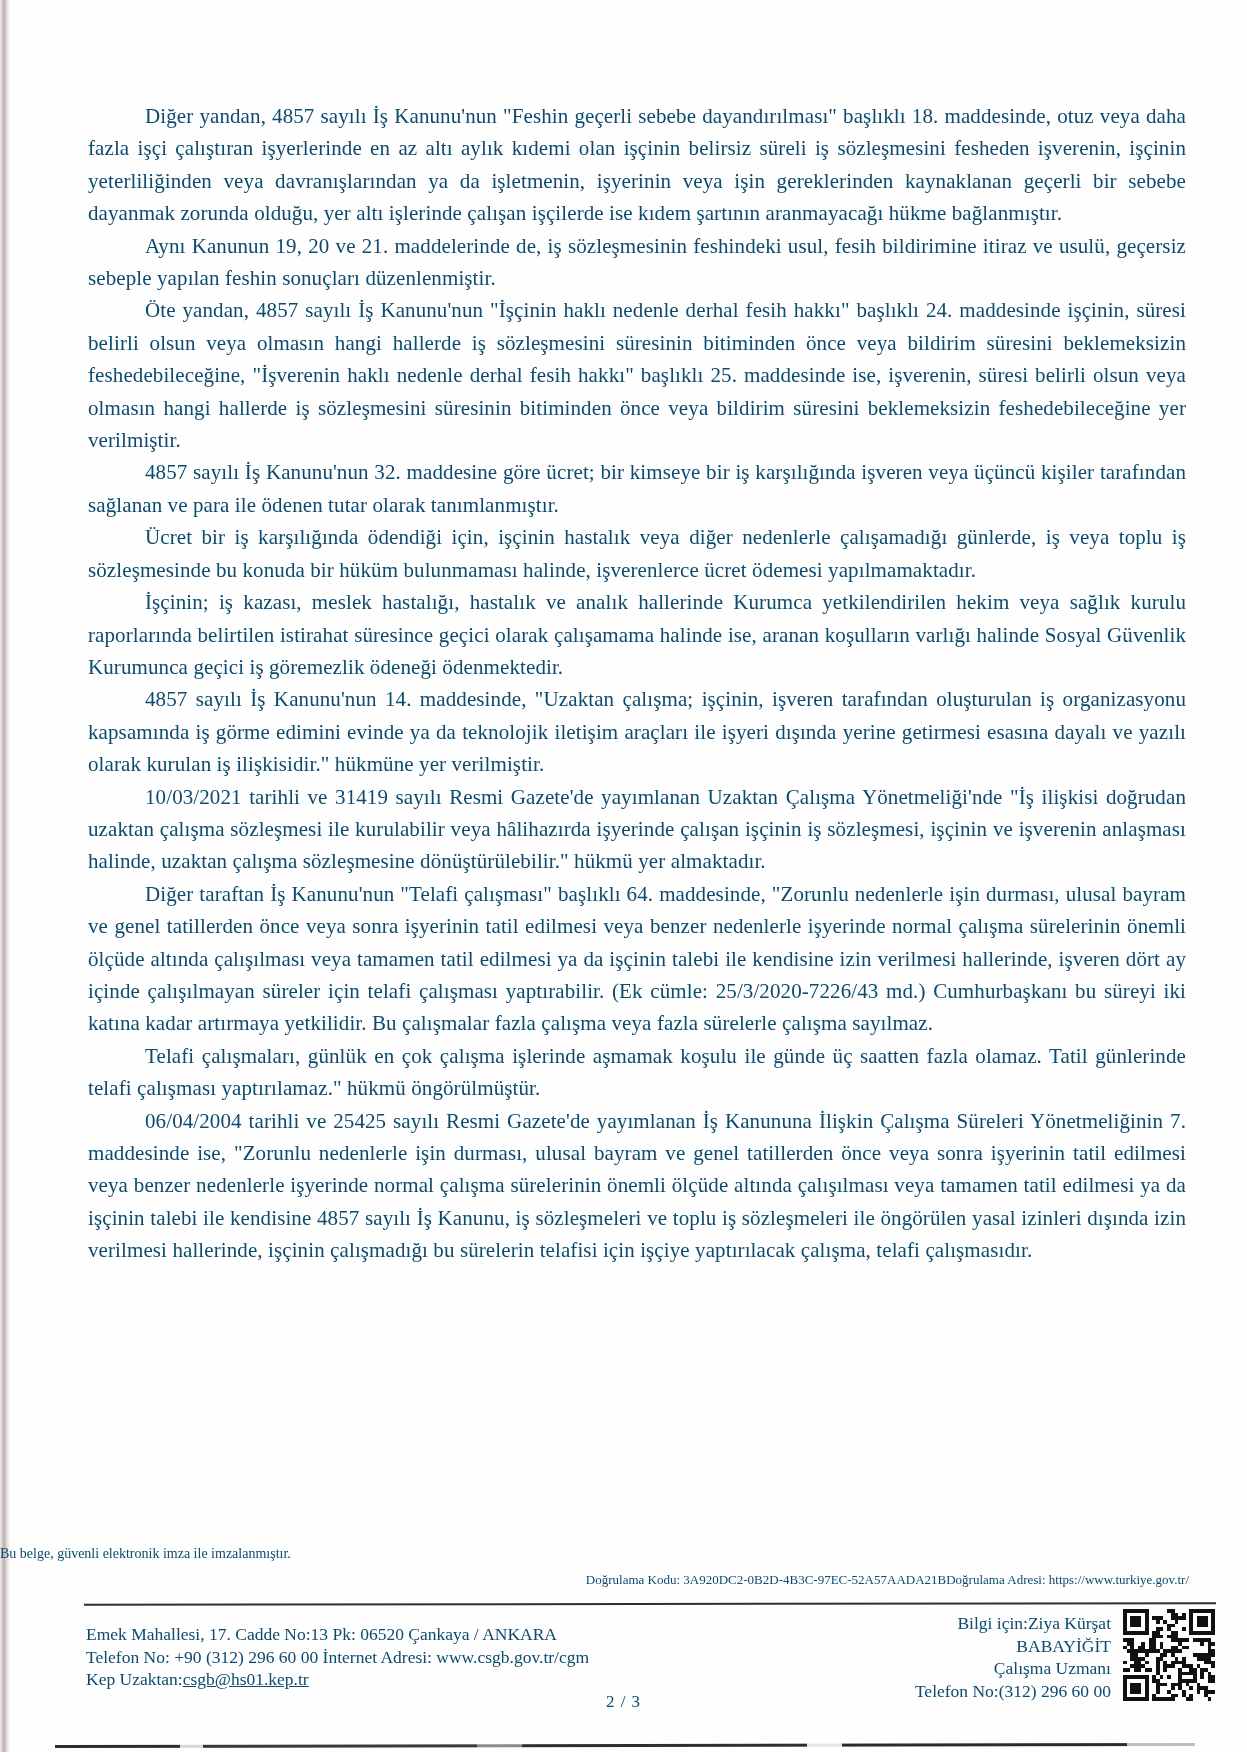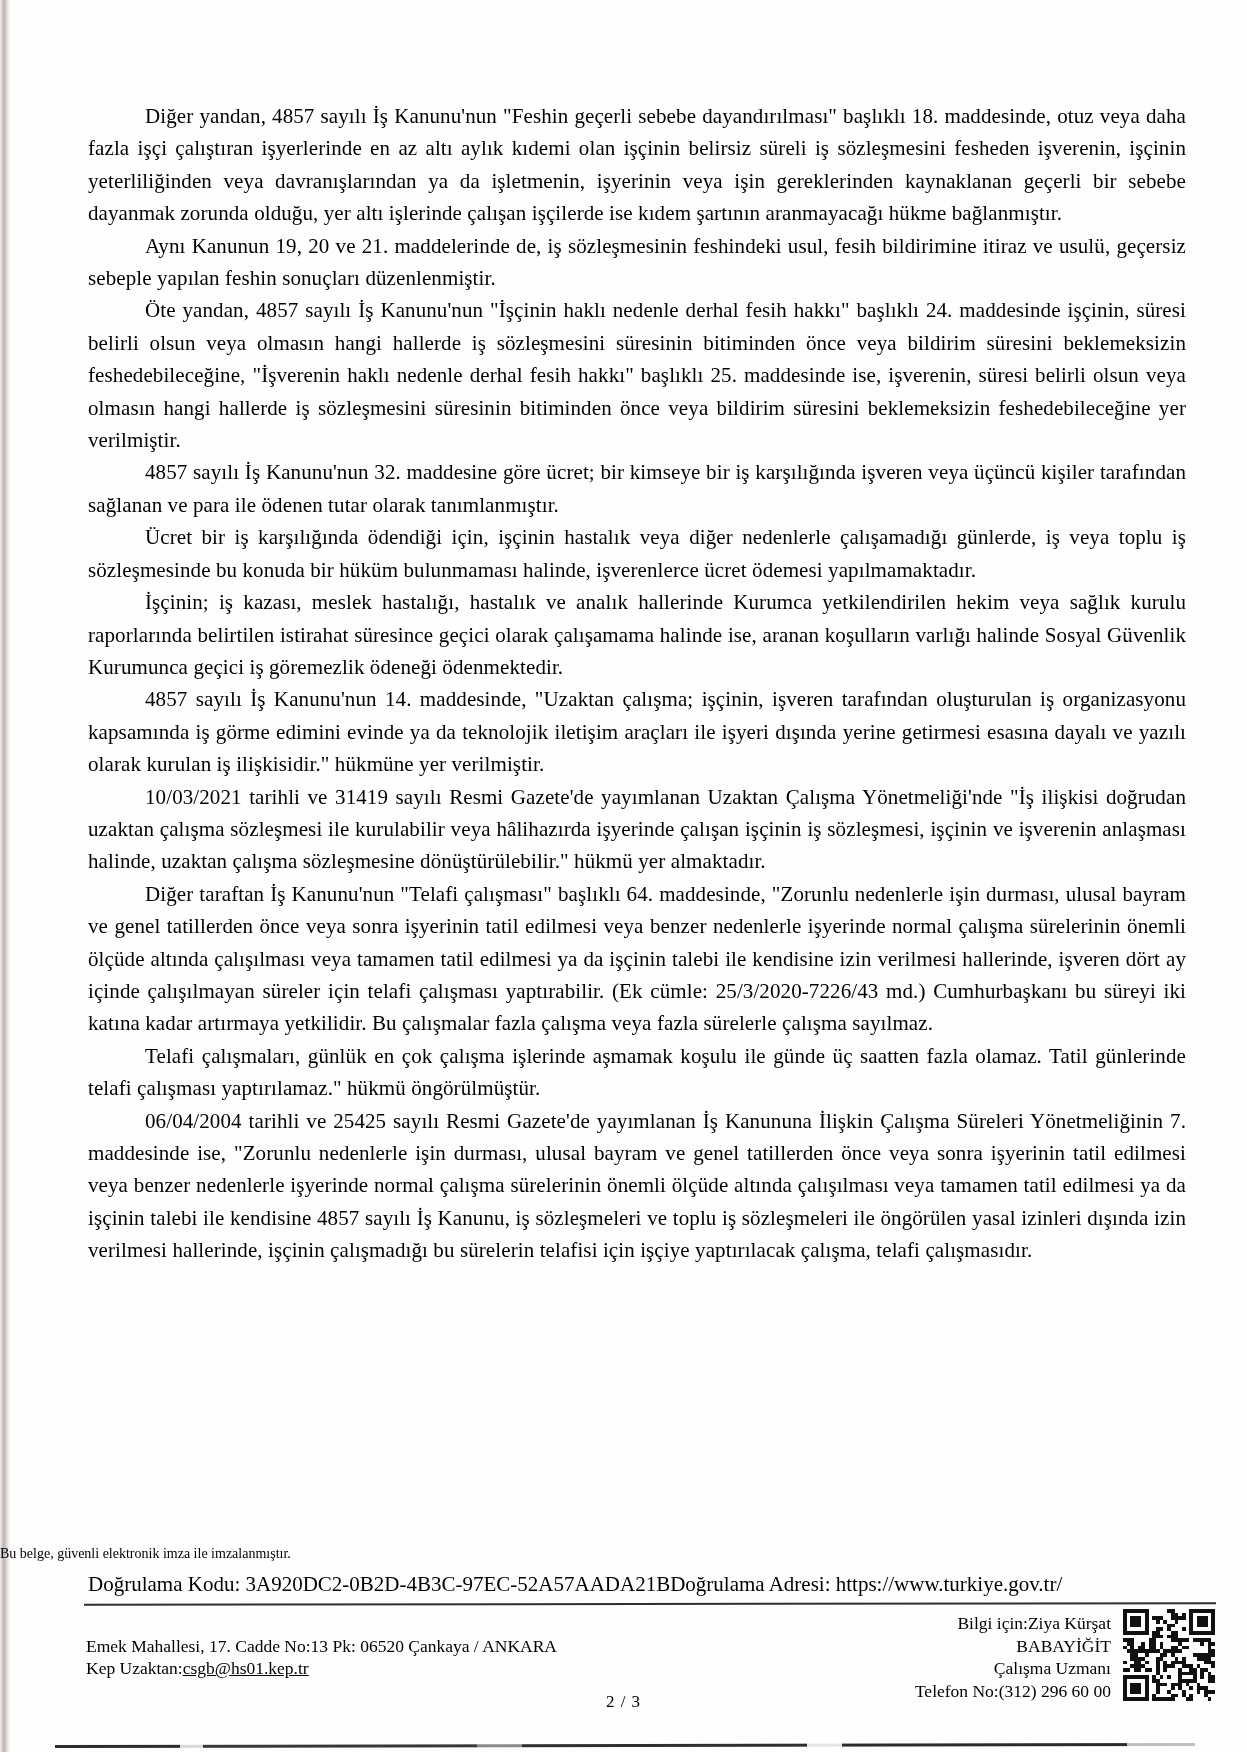--- a/index.html
+++ b/index.html
@@ -4,21 +4,21 @@
 <title>Belge</title>
 <style>
   html,body{margin:0;padding:0;background:#e8e8e8;}
   .page{
     position:relative;
     width:1247px;height:1752px;
     margin:0 auto;
     background:#fefefe;
     overflow:hidden;
     font-family:"Liberation Serif","DejaVu Serif",serif;
-    color:#000000;
+    color:#0c4a6e;
   }
   
   .scan-stripe{
     position:absolute;left:0;top:0;bottom:0;width:10px;
     background:linear-gradient(90deg,#f1efee 0%,#b9b1ae 40%,#dcd8d6 65%,#fefefe 100%);
   }
   
   .body-text{
     position:absolute;
     left:88px;top:100px;width:1098px;
@@ -30,22 +30,22 @@
     text-indent:57px;
     letter-spacing:.1px;
   }
   
   .sig-note{
     position:absolute;top:1546px;left:0;right:0;
     text-align:left;font-size:14px;
   }
   .verify-row{
     position:absolute;top:1572px;left:88px;right:58px;
-    display:flex;justify-content:flex-start;
-    font-size:21px;
+    display:flex;justify-content:flex-end;
+    font-size:13px;
   }
   .rule{
     position:absolute;top:1603px;left:84px;width:1132px;height:0;
     border-top:2.5px solid #2f2f2f;
     transform:rotate(-0.08deg);
   }
   .footer-cols{
     position:absolute;top:1612px;left:86px;right:30px;
     display:flex;align-items:center;
   }
@@ -107,20 +107,21 @@
   <div class="verify-row">
     <span>Doğrulama Kodu: 3A920DC2-0B2D-4B3C-97EC-52A57AADA21B</span>
     <span>Doğrulama Adresi: https://www.turkiye.gov.tr/</span>
   </div>
 
   <div class="rule"></div>
 
   <div class="footer-cols">
     <div class="addr-block">
       <div>Emek Mahallesi, 17. Cadde No:13 Pk: 06520 Çankaya / ANKARA</div>
+      <div>Telefon No: +90 (312) 296 60 00  İnternet Adresi: www.csgb.gov.tr/cgm</div>
       <div>
         <span>Kep Uzaktan:</span><span class="underlined">csgb@hs01.kep.tr</span>
       </div>
     </div>
     <div class="contact-block">
       <div>Bilgi için:Ziya Kürşat</div>
       <div>BABAYİĞİT</div>
       <div>Çalışma Uzmanı</div>
       <div>Telefon No:(312) 296 60 00</div>
     </div>

